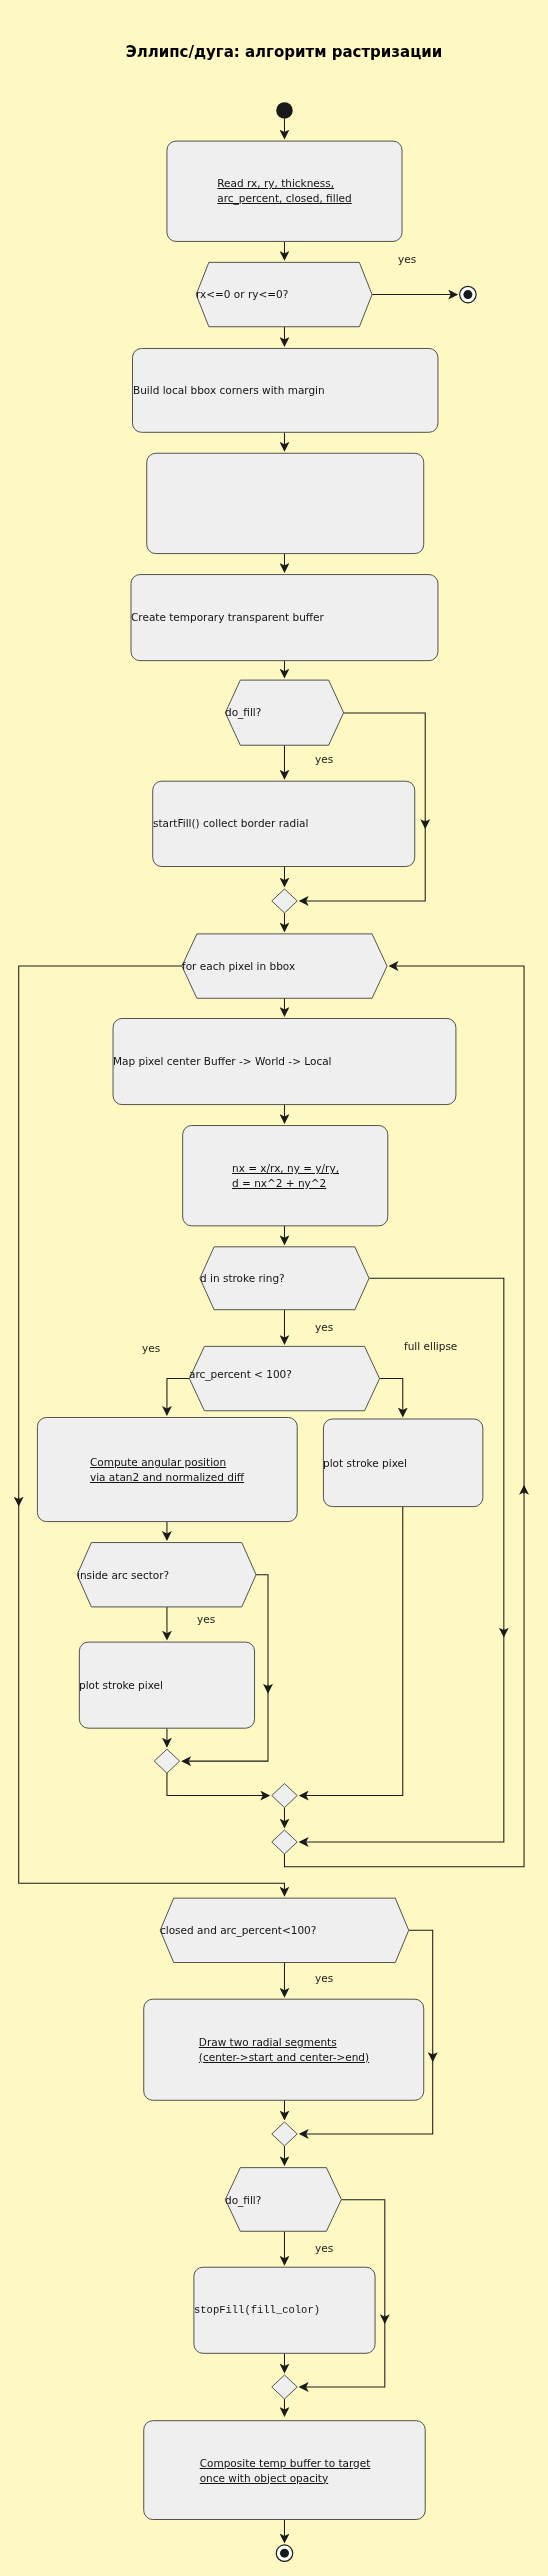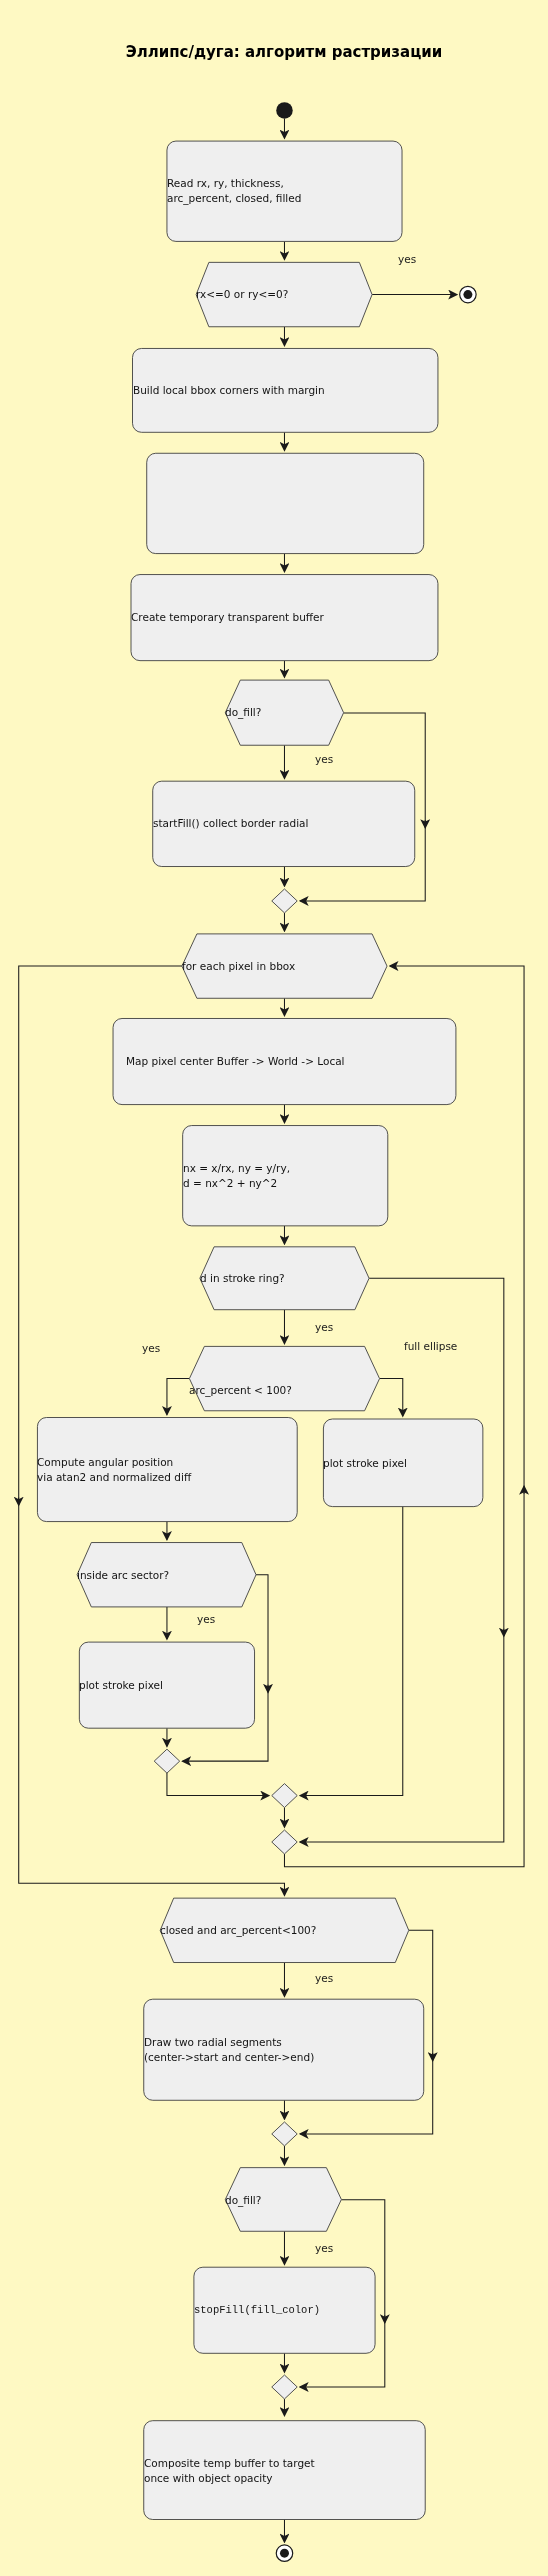--- a/index.html
+++ b/index.html
@@ -14,21 +14,21 @@
   svg.layer{position:absolute;left:0;top:0;}
   .title{
     position:absolute;left:121px;top:43px;width:326px;
     text-align:center;font-size:15px;font-weight:bold;color:#000;
   }
   .node-label{
     position:absolute;display:flex;align-items:center;justify-content:flex-start;
     font-size:10.5px;line-height:15px;color:#121212;text-align:center;
   }
   .node-label span{white-space:pre-line;}
-  .node-label.left{}
+  .node-label.left{justify-content:center;text-decoration:underline;}
   .node-label.left span{text-align:left;}
   .edge-label{
     position:absolute;font-size:10.5px;color:#1a1a1a;white-space:nowrap;
   }
 </style>
 </head>
 <body>
 
 <div class="canvas">
 
@@ -139,31 +139,31 @@
     </div>
   <div class="node-label" style="left:225px;top:680px;width:118px;height:65px;">
       <span>do_fill?</span>
     </div>
   <div class="node-label" style="left:153px;top:781px;width:262px;height:85px;">
       <span>startFill() collect border radial</span>
     </div>
   <div class="node-label" style="left:182px;top:934px;width:205px;height:64px;">
       <span>for each pixel in bbox</span>
     </div>
-  <div class="node-label" style="left:113px;top:1018px;width:343px;height:86px;padding-left:13px;">
+  <div class="node-label" style="left:113px;top:1018px;width:343px;height:86px;">
       <span>Map pixel center Buffer -&gt; World -&gt; Local</span>
     </div>
   <div class="node-label left" style="left:183px;top:1126px;width:205px;height:100px;">
       <span>nx = x/rx, ny = y/ry,
 d = nx^2 + ny^2</span>
     </div>
   <div class="node-label" style="left:200px;top:1247px;width:169px;height:63px;">
       <span>d in stroke ring?</span>
     </div>
-  <div class="node-label" style="left:189px;top:1346px;width:190px;height:56px;margin-top:16px;">
+  <div class="node-label" style="left:189px;top:1346px;width:190px;height:56px;">
       <span>arc_percent &lt; 100?</span>
     </div>
   <div class="node-label left" style="left:37px;top:1418px;width:260px;height:104px;">
       <span>Compute angular position
 via atan2 and normalized diff</span>
     </div>
   <div class="node-label" style="left:323px;top:1419px;width:160px;height:88px;">
       <span>plot stroke pixel</span>
     </div>
   <div class="node-label" style="left:77px;top:1543px;width:179px;height:64px;">

